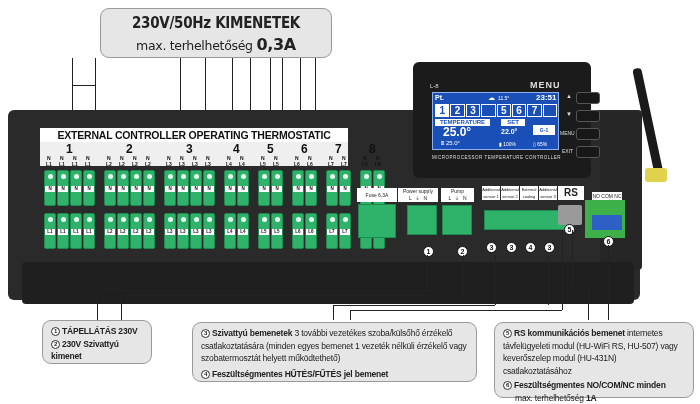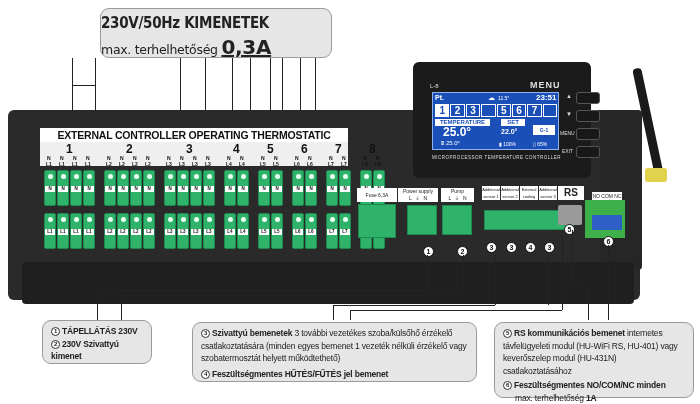--- a/index.html
+++ b/index.html
@@ -1,22 +1,22 @@
 <!DOCTYPE html>
 <html><head>
 <meta charset="utf-8">
 <style>
   * { box-sizing: border-box; margin: 0; padding: 0; }
   body { width: 700px; height: 404px; background: #ffffff; position: relative; overflow: hidden; font-family: "DejaVu Sans", sans-serif; }
   .abs { position: absolute; }
   .callout { position: absolute; background: #e6e6e6; border: 1px solid #9a9a9a; border-radius: 9px; color: #222; }
-  .top-callout { left: 100px; top: 8px; width: 232px; height: 50px; text-align: left; }
+  .top-callout { left: 100px; top: 8px; width: 232px; height: 50px; text-align: center; }
   .top-callout .t1 { font-family: "DejaVu Sans Condensed", "DejaVu Sans", sans-serif; font-weight: bold; font-size: 15px; margin-top: 5px; letter-spacing: -0.3px; }
   .top-callout .t2 { font-size: 12.5px; margin-top: 3px; letter-spacing: -0.3px; }
-  .top-callout .t2 b { font-size: 20px; text-decoration: underline; }
+  .top-callout .t2 b { font-size: 16px; }
   .line { position: absolute; background: #222; }
   .device { position: absolute; left: 8px; top: 110px; width: 632px; height: 190px; background: #2a2a2a; border-radius: 6px; }
   .device-bottom { position: absolute; left: 22px; top: 262px; width: 612px; height: 42px; background: #1f1f1f; border-radius: 4px; }
   .label-strip { position: absolute; left: 40px; top: 128px; width: 308px; height: 14px; background: #fff; font-weight: bold; font-size: 10.5px; line-height: 14px; text-align: center; letter-spacing: -0.2px; color: #111; font-family: "Liberation Sans", sans-serif; }
   .num-strip { position: absolute; left: 40px; top: 142px; width: 308px; height: 24px; background: #efefef; }
   .group-num { position: absolute; top: 142px; font-weight: bold; font-size: 12px; color: #111; font-family: "Liberation Sans", sans-serif; }
   .tiny { position: absolute; font-size: 5px; color: #111; font-family: "Liberation Sans", sans-serif; font-weight: bold; }
   .term { position: absolute; width: 12px; height: 36px; background: #2fb36a; border: 1px solid #1d8a4f; border-radius: 2px; }
   .term .dot { position: absolute; left: 3px; top: 3px; width: 5px; height: 5px; background: #e8fff2; border-radius: 50%; }
   .term .lab { position: absolute; left: 0; top: 15px; width: 10px; height: 6px; background: #fff; font-size: 4.5px; text-align: center; line-height: 6px; font-weight: bold; color: #111; font-family: "Liberation Sans", sans-serif; }
@@ -381,16 +381,16 @@
   <div><span class="circ">1</span><b>TÁPELLÁTÁS 230V</b></div>
   <div><span class="circ">2</span><b>230V Szivattyú kimenet</b></div>
 </div>
 
 <div class="callout callout-b" style="left:192px;top:322px;width:285px;height:60px;">
   <div><span class="circ">3</span><b>Szivattyú bemenetek</b><span> 3 további vezetékes szoba/külsőhő érzékelő csatlakoztatására (minden egyes bemenet 1 vezeték nélküli érzékelő vagy szobatermosztát helyett működtethető)</span></div>
   <div style="margin-top:3px"><span class="circ">4</span><b>Feszültségmentes </b><b>HŰTÉS/FŰTÉS</b><b> jel bemenet</b></div>
 </div>
 
 <div class="callout callout-b" style="left:494px;top:322px;width:200px;height:76px;">
-  <div><span class="circ">5</span><b>RS kommunikációs bemenet</b><span>  internetes távfelügyeleti modul (HU-WiFi RS, HU-401) vagy keverőszelep modul (HU-431N) csatlakoztatásához</span></div>
+  <div><span class="circ">5</span><b>RS kommunikációs bemenet</b><span>  internetes távfelügyeleti modul (HU-WiFi RS, HU-507) vagy keverőszelep modul (HU-431N) csatlakoztatásához</span></div>
   <div style="margin-top:2px"><span class="circ">6</span><b>Feszültségmentes NO/COM/NC minden</b></div>
   <div style="padding-left:12px"><span>max. terhelhetőség</span> <b>1A</b></div>
 </div>
 
 </body></html>

